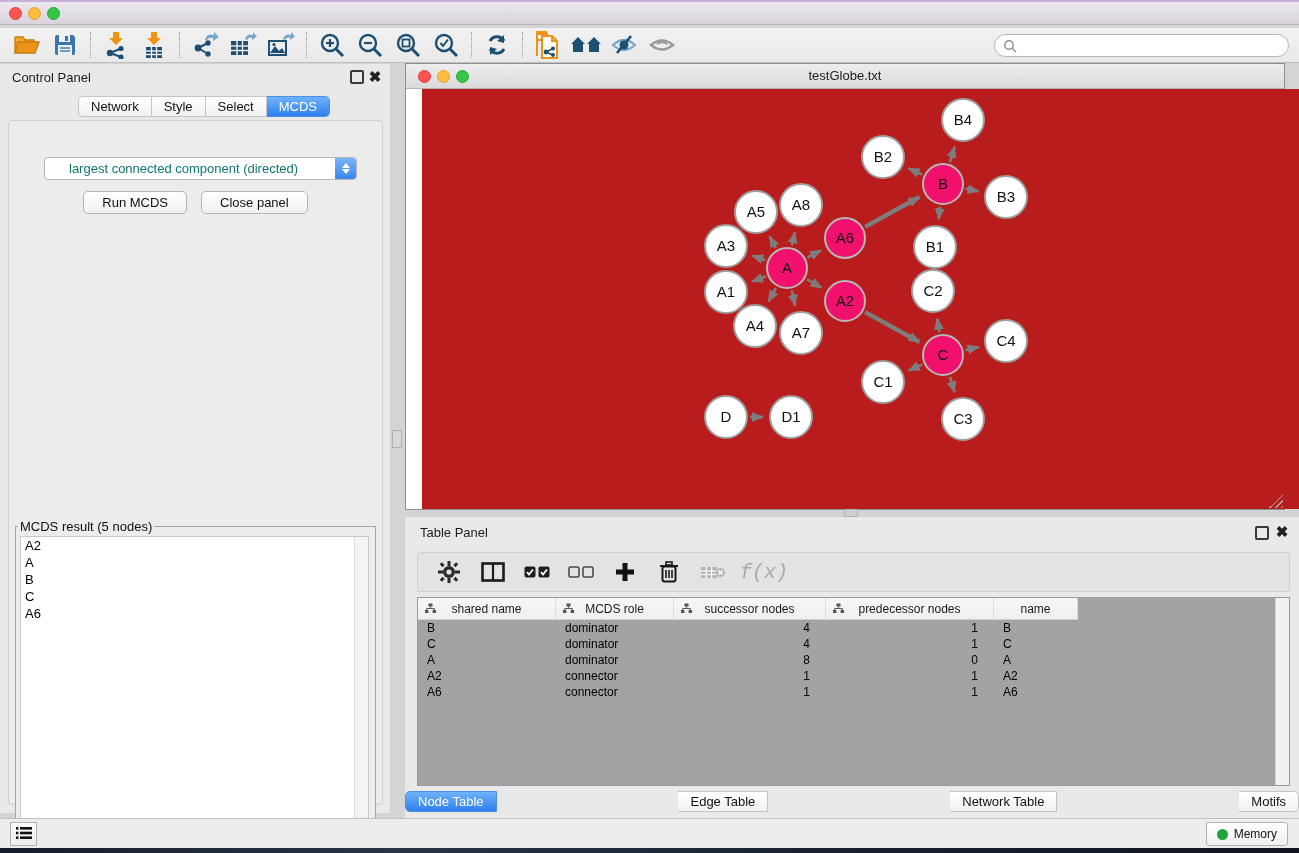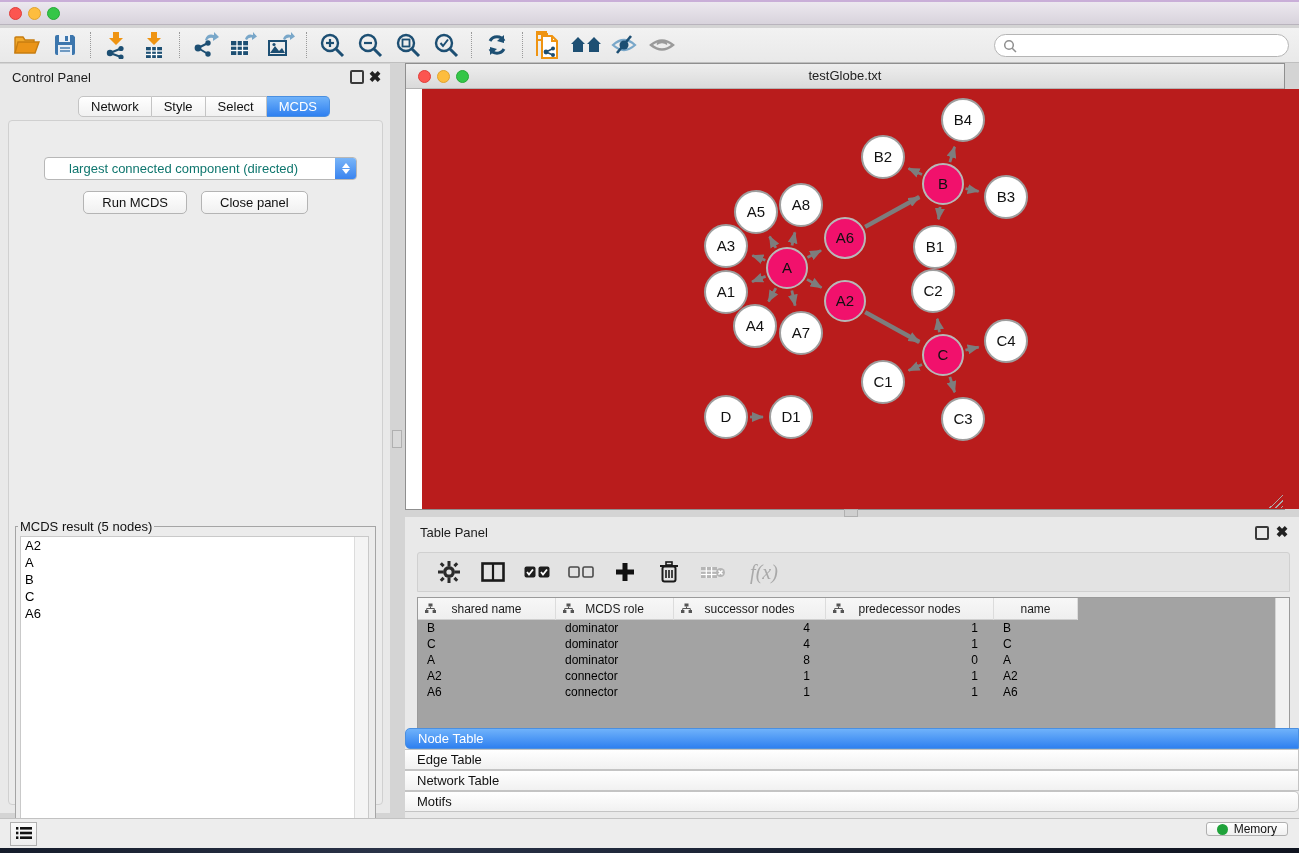--- a/index.html
+++ b/index.html
@@ -105,48 +105,48 @@
 
   
   .table-panel { position:absolute; left:405px; top:517px; width:894px; height:301px;
     background:#e9e9e9; }
   .tp-float { right:30px; } .tp-close { right:10px; }
   .tp-toolbar { position:absolute; left:12px; top:35px; width:873px; height:40px;
     background:#e3e3e3; border:1px solid #d0d0d0; border-radius:3px 3px 0 0;
     display:flex; align-items:center; gap:14px; padding-left:16px; }
   .tp-ico { width:30px; height:30px; border:none; background:transparent;
     display:flex; align-items:center; justify-content:center; }
-  .fx { font-family:Liberation Serif, serif; font-style:italic; font-size:20px;
+  .fx { font-family:Liberation Mono, monospace; font-style:italic; font-size:20px;
     color:#a9a9a9; }
 
   .data-table { position:absolute; left:12px; top:80px; width:873px; height:189px;
     background:#a3a3a3; border:1px solid #9a9a9a; }
   .dt-scroll { position:absolute; right:0; top:0; width:14px; height:100%;
     background:#f1f1f1; border-left:1px solid #d4d4d4; }
   .dt-header { position:absolute; left:0; top:0; height:22px; display:flex;
     background:linear-gradient(#f7f7f7,#efefef); border-bottom:1px solid #cfcfcf; }
   .dt-hcell { position:relative; height:22px; border-right:1px solid #dcdcdc;
     display:flex; align-items:center; justify-content:center; font-size:12px;
     color:#1a1a1a; }
   .dt-hcell svg { position:absolute; left:7px; top:5px; }
   .dt-rows { position:absolute; left:0; top:22px; right:14px; }
   .dt-row { display:flex; height:16px; }
   .dt-cell { font-size:12px; color:#000; line-height:16px; white-space:nowrap;
     overflow:hidden; }
   .dt-cell.num { text-align:right; padding-right:16px; }
   .dt-cell.txt { padding-left:9px; }
 
-  .tp-tabs { left:0; right:0; bottom:6px; top:auto; justify-content:space-between;flex-direction:column; }
+  .tp-tabs { left:0; right:0; bottom:6px; top:auto; justify-content:space-between; }
 
   
   .statusbar { position:absolute; left:0; top:818px; width:1299px; height:30px;
     background:#ededed; border-top:1px solid #c2c2c2; }
   .list-btn { position:absolute; left:10px; top:3px; width:27px; height:24px;
     background:linear-gradient(#fbfbfb,#ededed); border:1px solid #b0b0b0; }
-  .memory-btn { position:absolute; right:11px; top:3px; height:14px; padding:0 10px;
+  .memory-btn { position:absolute; right:11px; top:3px; height:24px; padding:0 10px;
     background:linear-gradient(#ffffff,#f0f0f0); border:1px solid #b0b0b0;
     border-radius:3px; display:flex; align-items:center; gap:6px; font-size:12px;
     color:#111; font-family:"Liberation Sans",sans-serif; }
   .memory-dot { width:11px; height:11px; border-radius:50%; background:#1fa23a; }
   .desktop-strip { position:absolute; left:0; top:848px; width:1299px; height:5px;
     background:linear-gradient(90deg,#151c2b,#2a3348 30%,#1a2233 60%,#10141f); }
 </style>
 </head>
 <body>
 

